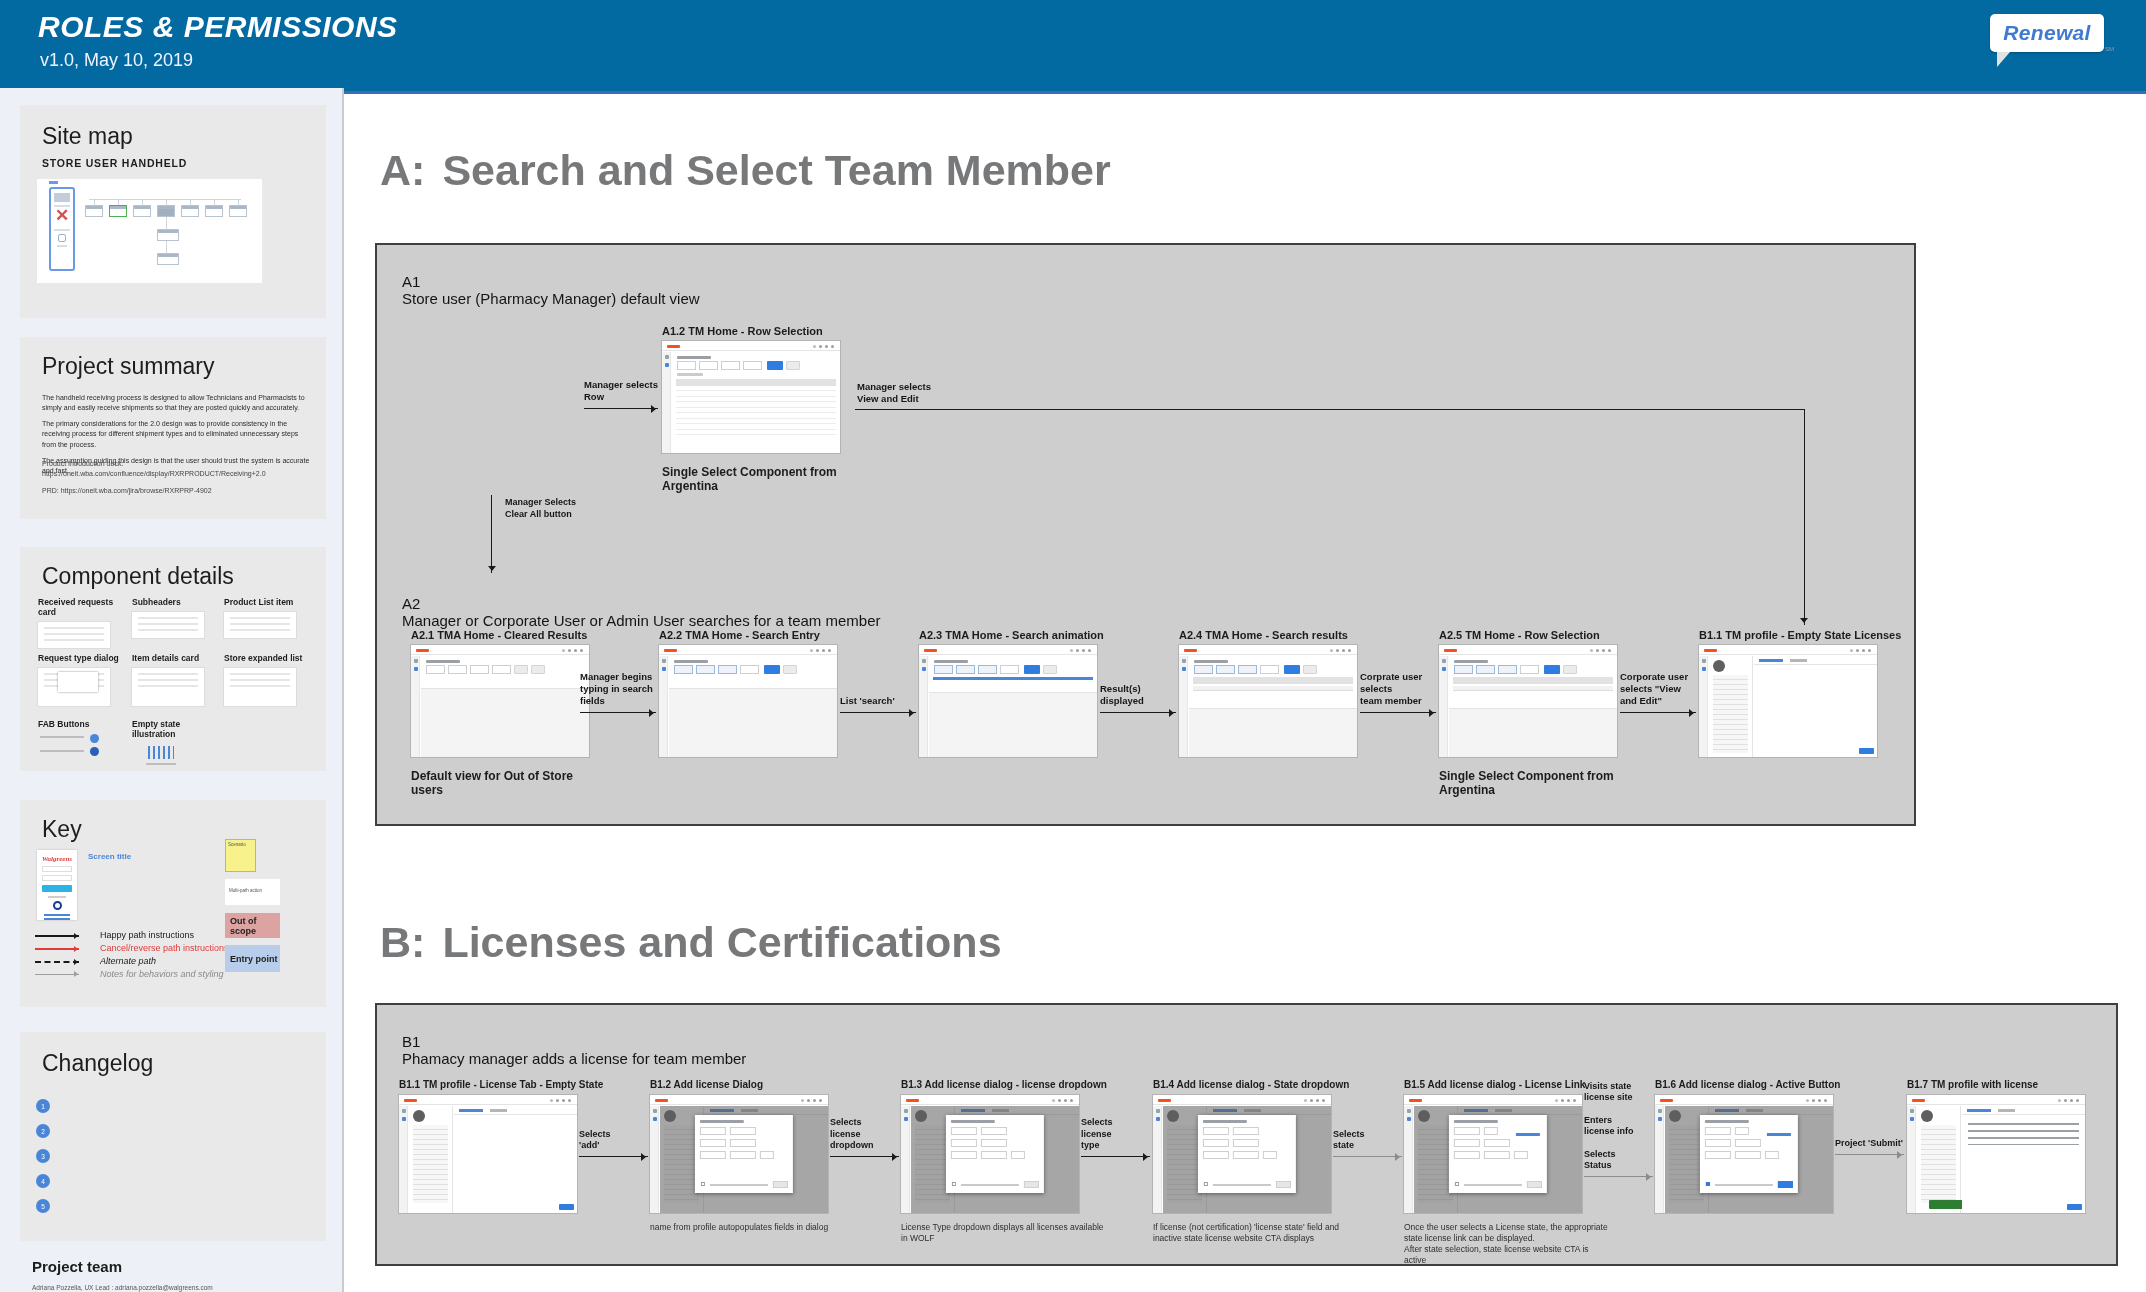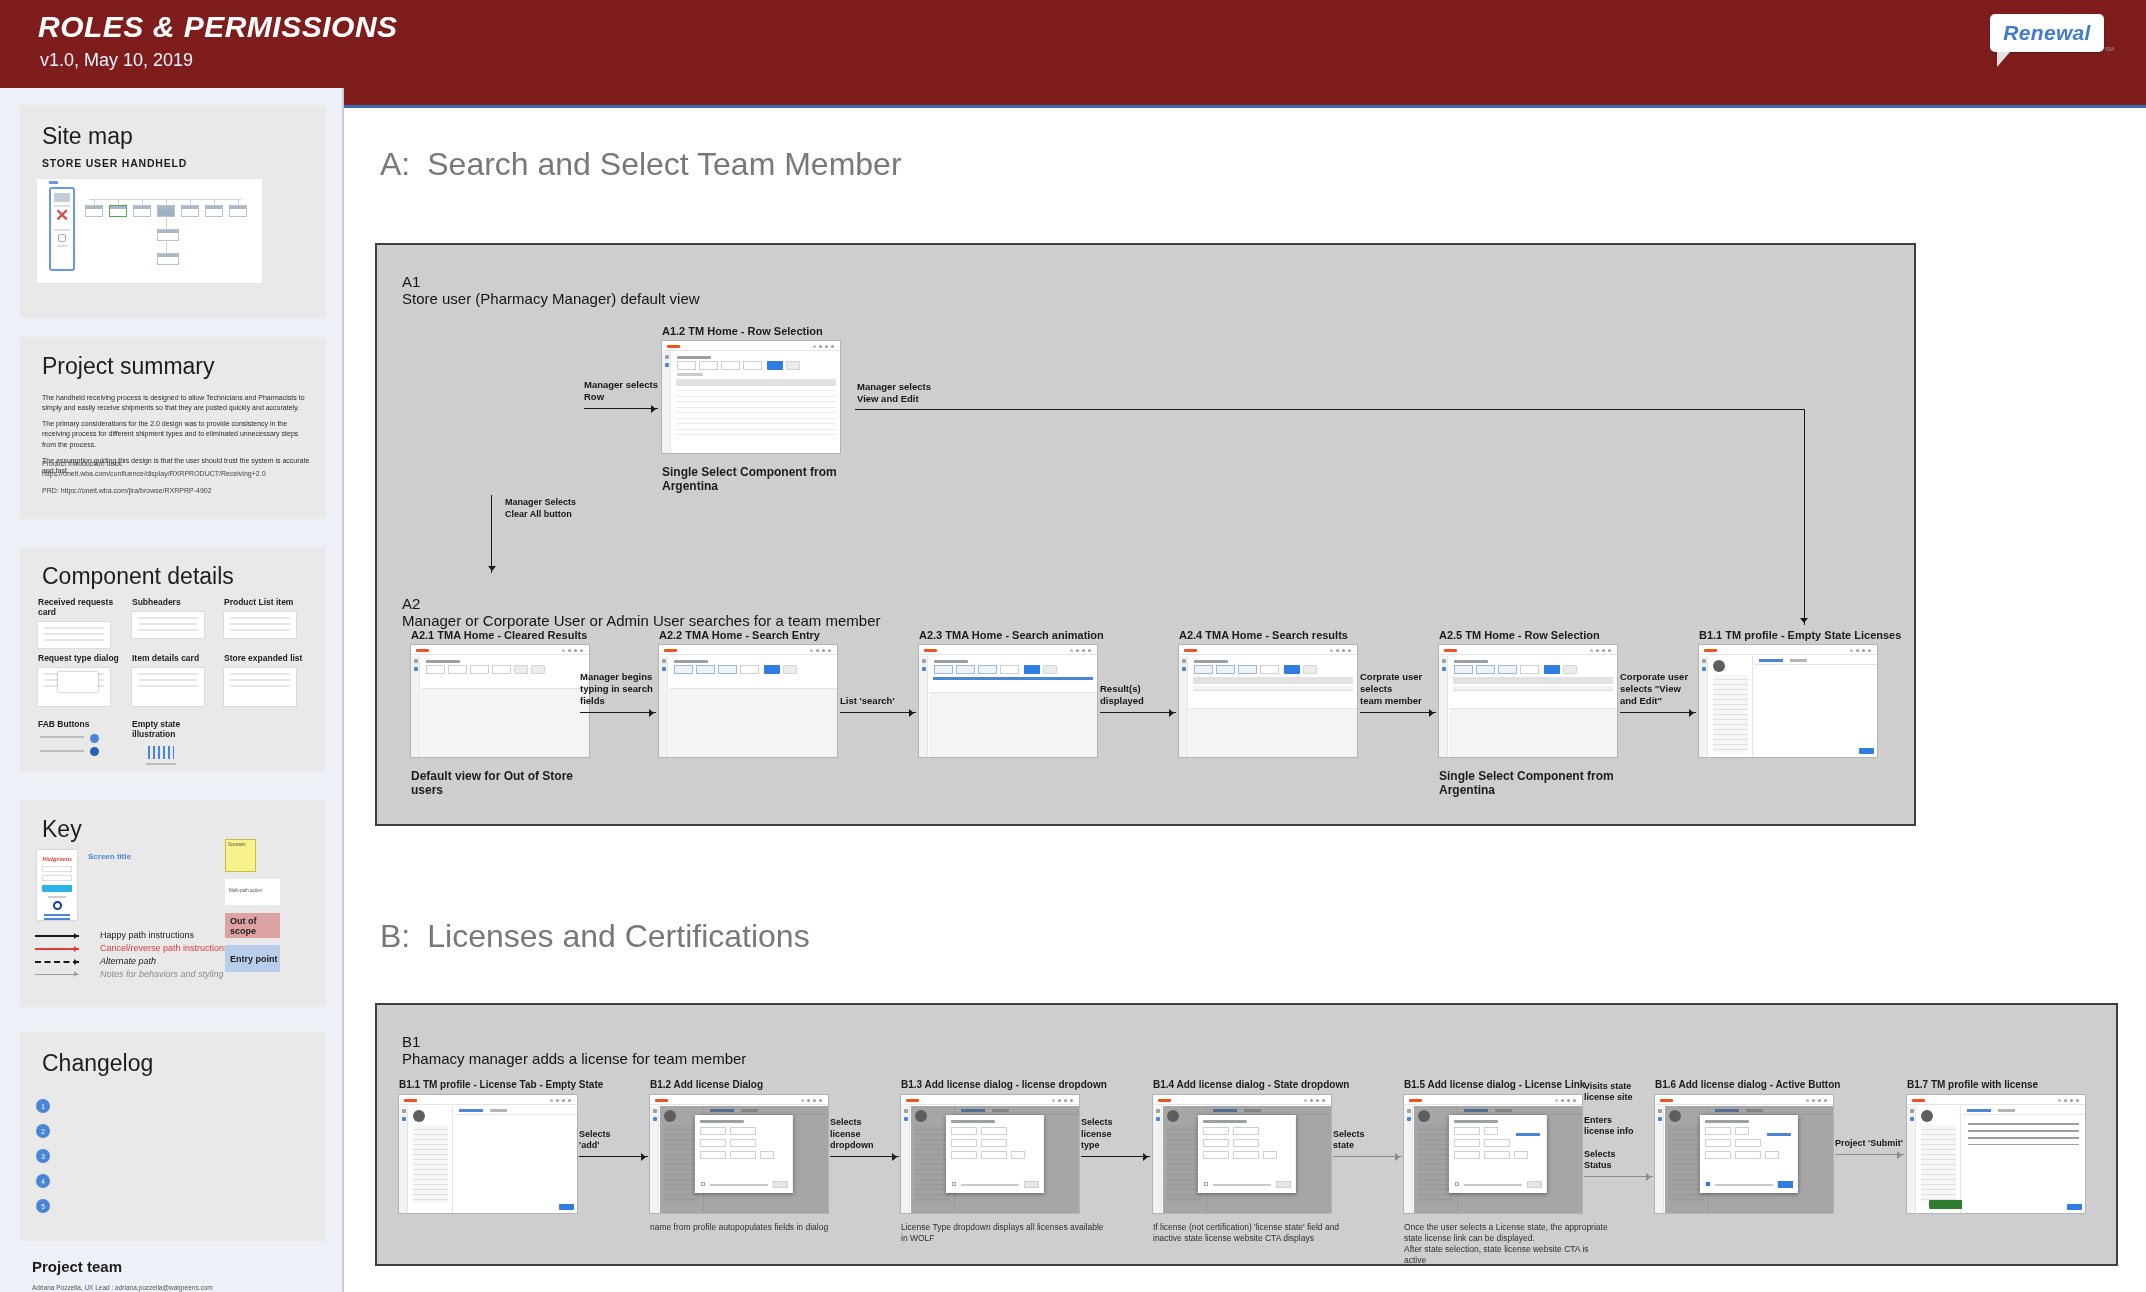--- a/index.html
+++ b/index.html
@@ -1,20 +1,20 @@
 <!DOCTYPE html>
 <html><head>
 <meta charset="utf-8">
 <style>
   *{box-sizing:border-box;margin:0;padding:0}
   body{background:#fff;font-family:"Liberation Sans",sans-serif}
   .page{position:relative;width:2146px;height:1292px;background:#fff;overflow:hidden}
 
   
-  .header{position:absolute;left:0;top:0;width:100%;height:108px;background:#7f1d1d;border-bottom:3px solid #3b6cb8}
+  .header{position:absolute;left:0;top:0;width:100%;height:94px;background:#0369a1;border-bottom:3px solid #3b6cb8}
   .h-title{position:absolute;left:38px;top:10px;color:#fff;font-size:30px;font-weight:700;font-style:italic;letter-spacing:.5px}
   .h-ver{position:absolute;left:40px;top:50px;color:#eef4ff;font-size:18px}
   .logo{position:absolute;right:42px;top:14px;width:114px;height:38px;background:#fff;border-radius:5px;display:flex;align-items:center;justify-content:center;box-shadow:0 1px 2px rgba(0,0,0,.25)}
   .logo-text{color:#3f7ad0;font-size:21px;font-weight:700;font-style:italic;letter-spacing:.3px}
   .logo-sm{position:absolute;right:-10px;bottom:0;font-size:6px;color:#9a9a9a}
   .logo-tail{position:absolute;left:7px;top:100%;width:0;height:0;border-top:15px solid #e2e2e2;border-right:13px solid transparent}
 
   
   .sidebar{position:absolute;left:0;top:88px;width:344px;height:1204px;background:#edf1f7;border-right:2px solid #c6cbd4}
   .card{position:absolute;left:20px;width:306px;background:#e9e9e9}
@@ -87,21 +87,21 @@
 
   
   .cl-circle{position:absolute;left:16px;width:14px;height:14px;border-radius:50%;background:#4a86d8;color:#fff;font-size:6.5px;display:flex;align-items:center;justify-content:center}
 
   
   .pt{position:absolute;left:32px;top:1170px;width:290px}
   .pt h3{font-size:15px;font-weight:700;color:#1d1d1d}
   .pt-member{margin-top:9px;font-size:6.5px;color:#555}
 
   
-  .flow-heading{position:absolute;font-size:32px;font-weight:400;color:#77787a}
+  .flow-heading{position:absolute;font-size:43px;font-weight:700;color:#77787a}
   .flow-heading .ht{margin-left:17px}
   .flow-box{position:absolute;background:#cecece;border:2px solid #3f3f3f}
   .grp-id{position:absolute;font-size:15px;font-weight:400;color:#141414;line-height:1.15;white-space:pre-line}
 
   .screen{position:absolute;width:178px}
   .screen-label{font-size:11px;font-weight:700;color:#1c1c1c;height:16px;white-space:nowrap}
   .screen-caption{margin-top:12px;font-size:12px;font-weight:700;color:#1c1c1c;white-space:pre-line}
   .b .screen-label{font-size:10px}
   .b .screen-caption{margin-top:9px;font-size:8.5px;font-weight:400;color:#2e2e2e;line-height:1.3;width:205px}
 

